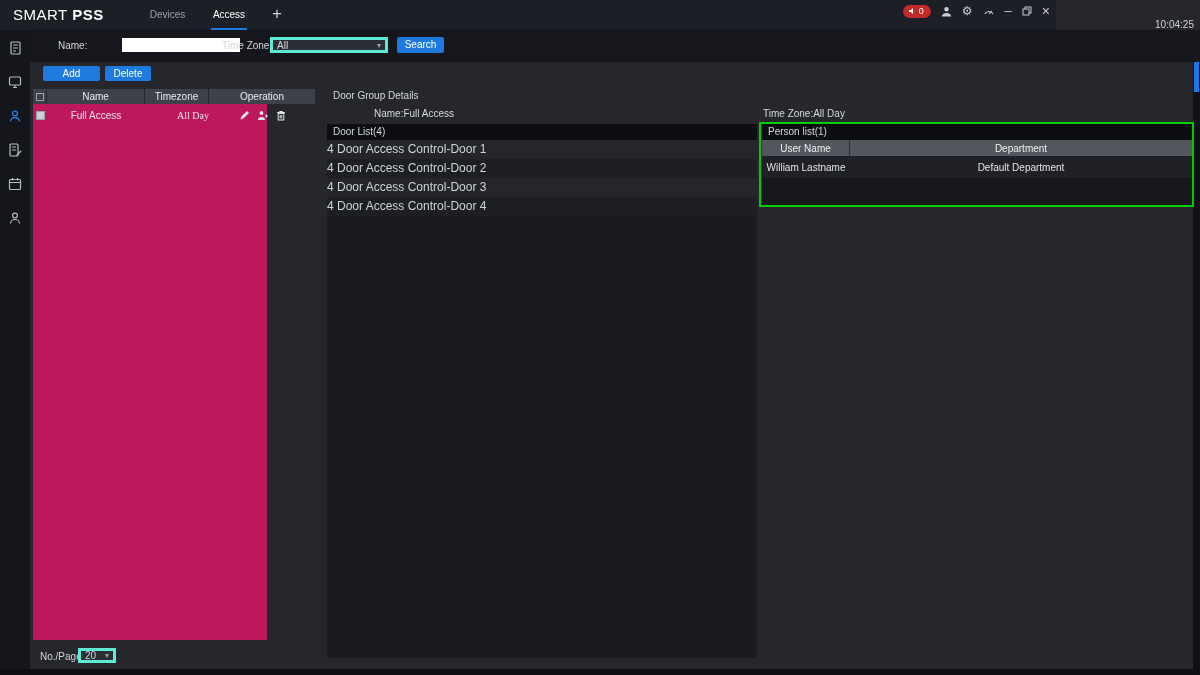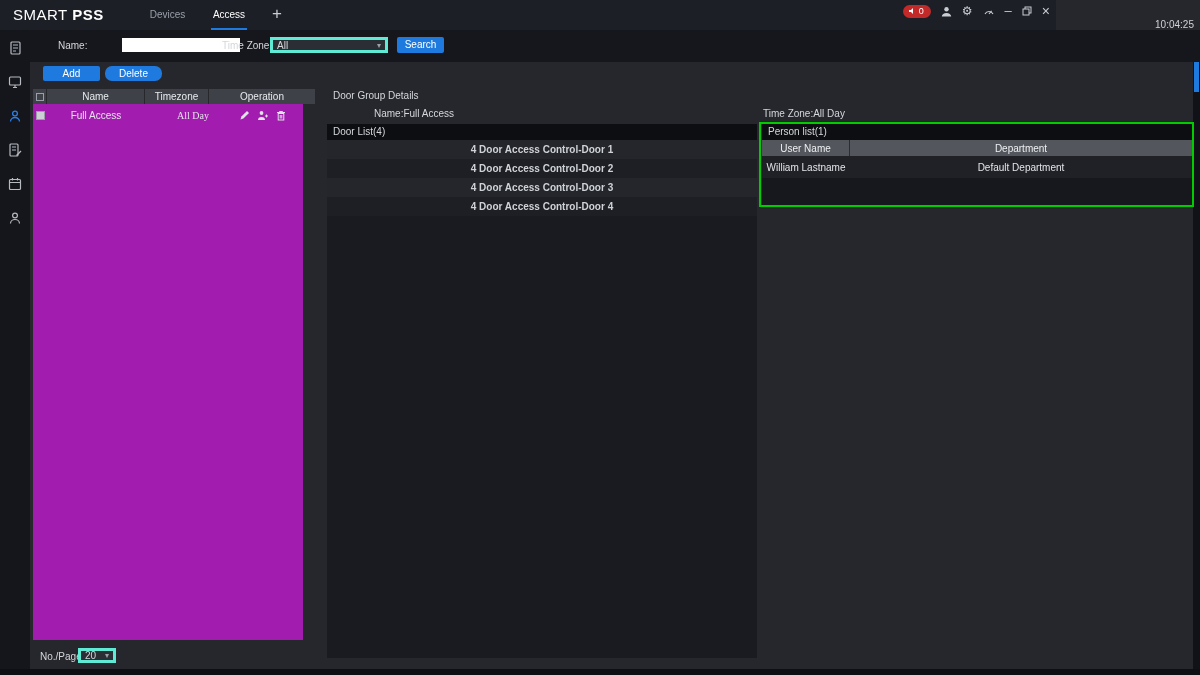--- a/index.html
+++ b/index.html
@@ -34,30 +34,30 @@
   
   .toolbar { left:30px; top:30px; width:1170px; height:32px; background:#15171d; }
   .label { font-size:10px; color:#d4d7db; }
   .name-input { left:92px; top:8px; width:118px; height:14px; background:#ffffff; border:1px solid #ffffff; font-size:10px; padding:0 3px; color:#222; }
   .dd { background:#2b2e35; border:3px solid #5eead4; color:#d6d8dc; font-size:10px; display:flex; align-items:center; justify-content:space-between; padding:0 4px; }
   .btn { background:#1f7ae0; color:#fff; font-size:10px; text-align:center; border-radius:2px; cursor:default; }
 
   
   .grp-header { left:33px; top:89px; width:282px; height:15px; background:#3e4147; display:flex; font-size:10px; color:#e8eaee; }
   .grp-header > div { border-right:1px solid #26282c; display:flex; align-items:center; justify-content:center; }
-  .grp-body { left:33px; top:104px; width:270px; height:536px; background:#a21caf; }
+  .grp-body { left:33px; top:104px; width:234px; height:536px; background:#be185d; }
   .grp-row { position:absolute; left:0; top:0; width:282px; height:22px; display:flex; align-items:center; font-size:10px; color:#e2e4e8; }
   .cb { width:9px; height:9px; border:1px solid #9aa0a8; }
   .cb.filled { background:#cdd0d4; }
 
   
   .detail-label { font-size:10px; color:#d4d7db; }
   .door-panel { left:327px; top:124px; width:430px; height:534px; background:#191b20; }
   .list-title { height:16px; line-height:16px; background:#0d0e12; font-size:10px; color:#d4d7db; padding-left:6px; }
-  .door-row { height:19px; line-height:19px; text-align:center; font-size:10px; color:#cfd2d6; background:#1d1f24;font-weight:bold; }
+  .door-row { height:19px; line-height:19px; text-align:left; font-size:12px; color:#cfd2d6; background:#1d1f24; }
   .door-row.alt { background:#24262b; }
 
   .person-panel { left:762px; top:124px; width:430px; height:81px; background:#17181d; }
   .person-thead { display:flex; height:16px; background:#53565c; font-size:10px; color:#eef0f3; }
   .person-thead > div { display:flex; align-items:center; justify-content:center; border-right:1px solid #2b2d32; }
   .person-row { display:flex; height:22px; font-size:10px; color:#e2e4e8; background:#1f2126; }
   .person-row > div { display:flex; align-items:center; justify-content:center; }
 
   .highlight { left:759px; top:122px; width:435px; height:85px; border:2px solid #00cc00; pointer-events:none; }
 
@@ -165,21 +165,21 @@
       <span style="font-size:8px; color:#9aa0a8;">▾</span>
     </div>
     <div class="abs btn" style="left:367px; top:7px; width:47px; height:16px; line-height:16px;">Search</div>
   </div>
 
   <div class="abs scroll-track">
     <div class="scroll-thumb"></div>
   </div>
 
   <div class="abs btn" style="left:43px; top:66px; width:57px; height:15px; line-height:15px;">Add</div>
-  <div class="abs btn" style="left:105px; top:66px; width:57px; height:15px; line-height:15px;border-radius:7px;">Delete</div>
+  <div class="abs btn" style="left:105px; top:66px; width:46px; height:15px; line-height:15px;">Delete</div>
 
   <div class="abs grp-header">
     <div style="width:14px;">
         <span class="cb" style="width:8px;height:8px;"></span>
       </div>
     <div style="width:98px;">Name</div>
     <div style="width:64px;">Timezone</div>
     <div style="width:106px; border-right:none;">Operation</div>
   </div>
 

